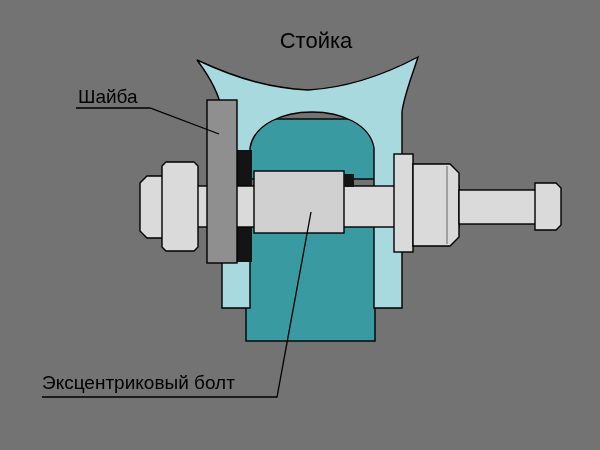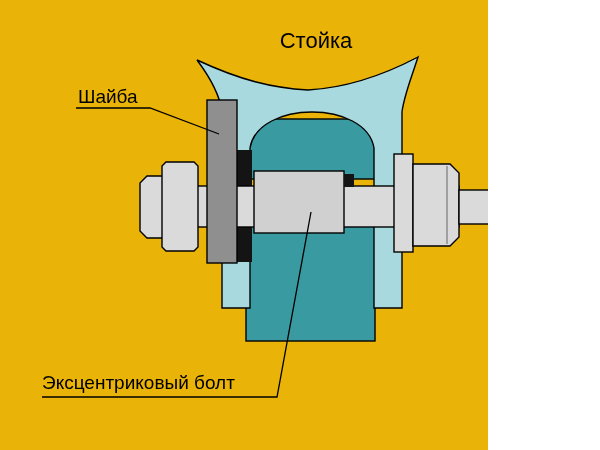--- a/index.html
+++ b/index.html
@@ -1,19 +1,19 @@
 <!DOCTYPE html>
 <html><head>
 <meta charset="utf-8">
 <style>
   html,body{margin:0;padding:0;background:#fff;}
   .stage{
     position:relative;
-    width:488px;height:450px;
-    background:#eab308;
+    width:600px;height:450px;
+    background:#737373;
     font-family:"Liberation Sans", sans-serif;
     overflow:hidden;
   }
   svg{display:block;}
   text{
     font-family:"Liberation Sans", sans-serif;
     fill:#000;
   }
   .title-text{font-size:22px;}
   .label-text{font-size:19px;}

